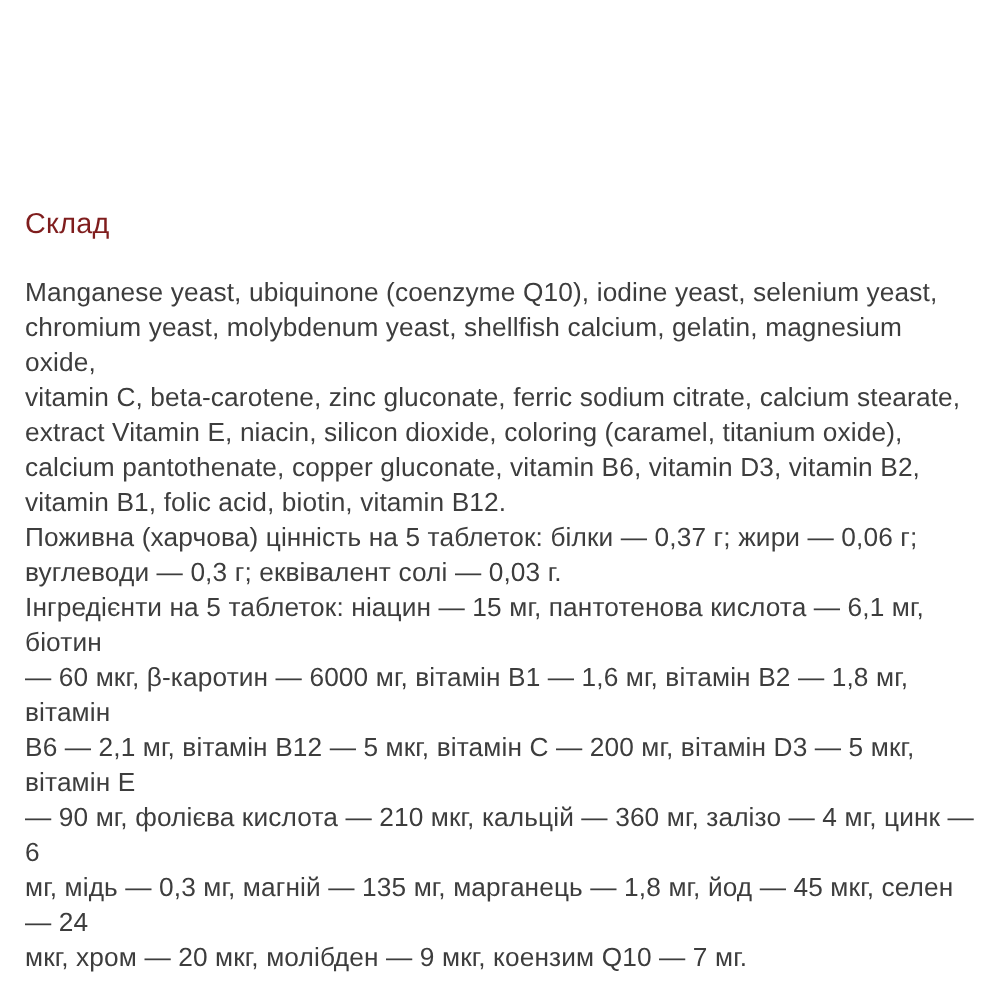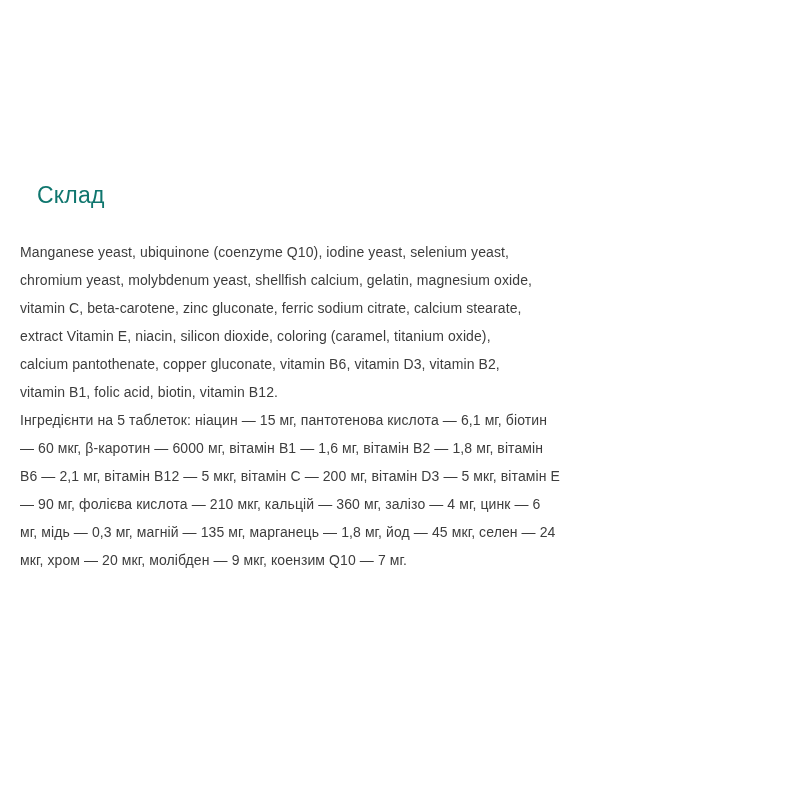--- a/index.html
+++ b/index.html
@@ -12,54 +12,56 @@
     font-family: "Liberation Sans", "DejaVu Sans", sans-serif;
   }
   .page {
     box-sizing: border-box;
     width: 800px;
     height: 800px;
     padding: 0 20px;
     background: #ffffff;
   }
   .section-heading {
-    margin: 17px;
+    margin: 0;
     padding-top: 163px;
     font-size: 23px;
     line-height: 30px;
     font-weight: 500;
-    color: #0f766e;
+    color: #7f1d1d;
     letter-spacing: 0.2px;
   }
   .text-block {
     margin-top: 28px;
   }
   .text-block p {
     margin: 0;
-    font-size: 14px;
+    font-size: 21px;
     line-height: 28px;
     font-weight: 400;
     color: #3d3d3d;
     letter-spacing: 0.1px;
     white-space: pre-line;
   }
 </style>
 </head>
 <body>
 
 <div class="page">
   <h2 class="section-heading">Склад</h2>
 
   <div class="text-block">
     <p>Manganese yeast, ubiquinone (coenzyme Q10), iodine yeast, selenium yeast,
 chromium yeast, molybdenum yeast, shellfish calcium, gelatin, magnesium oxide,
 vitamin C, beta-carotene, zinc gluconate, ferric sodium citrate, calcium stearate,
 extract Vitamin E, niacin, silicon dioxide, coloring (caramel, titanium oxide),
 calcium pantothenate, copper gluconate, vitamin B6, vitamin D3, vitamin B2,
 vitamin B1, folic acid, biotin, vitamin B12.</p>
+    <p>Поживна (харчова) цінність на 5 таблеток: білки — 0,37 г; жири — 0,06 г;
+вуглеводи — 0,3 г; еквівалент солі — 0,03 г.</p>
     <p>Інгредієнти на 5 таблеток: ніацин — 15 мг, пантотенова кислота — 6,1 мг, біотин
 — 60 мкг, β-каротин — 6000 мг, вітамін B1 — 1,6 мг, вітамін B2 — 1,8 мг, вітамін
 B6 — 2,1 мг, вітамін B12 — 5 мкг, вітамін C — 200 мг, вітамін D3 — 5 мкг, вітамін E
 — 90 мг, фолієва кислота — 210 мкг, кальцій — 360 мг, залізо — 4 мг, цинк — 6
 мг, мідь — 0,3 мг, магній — 135 мг, марганець — 1,8 мг, йод — 45 мкг, селен — 24
 мкг, хром — 20 мкг, молібден — 9 мкг, коензим Q10 — 7 мг.</p>
   </div>
 </div>
 
 </body></html>

